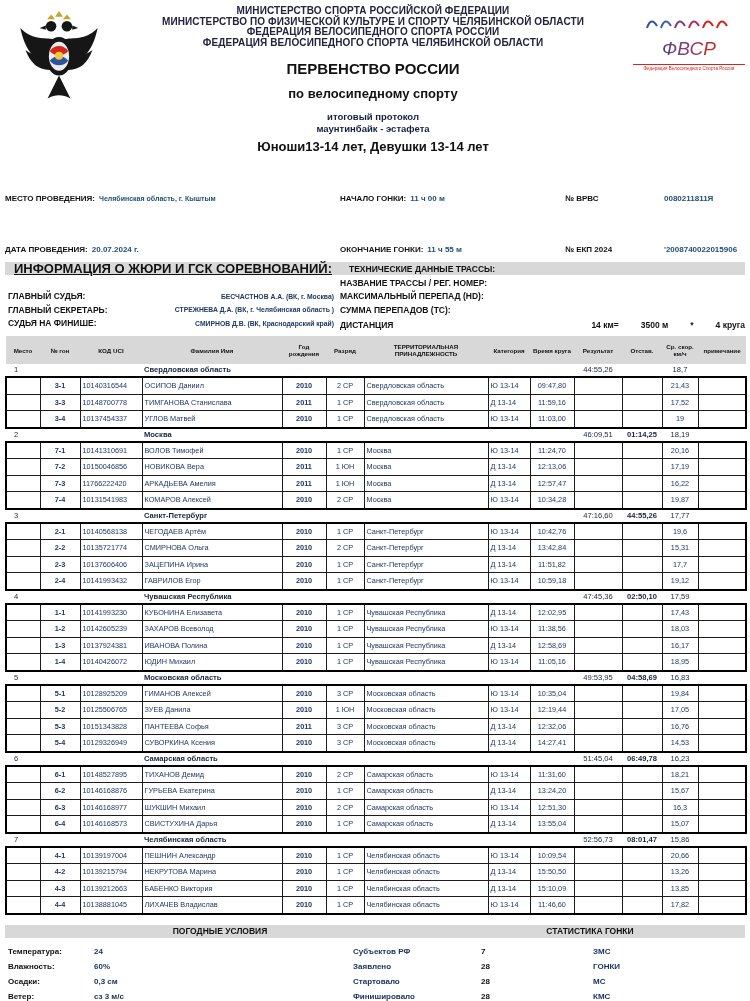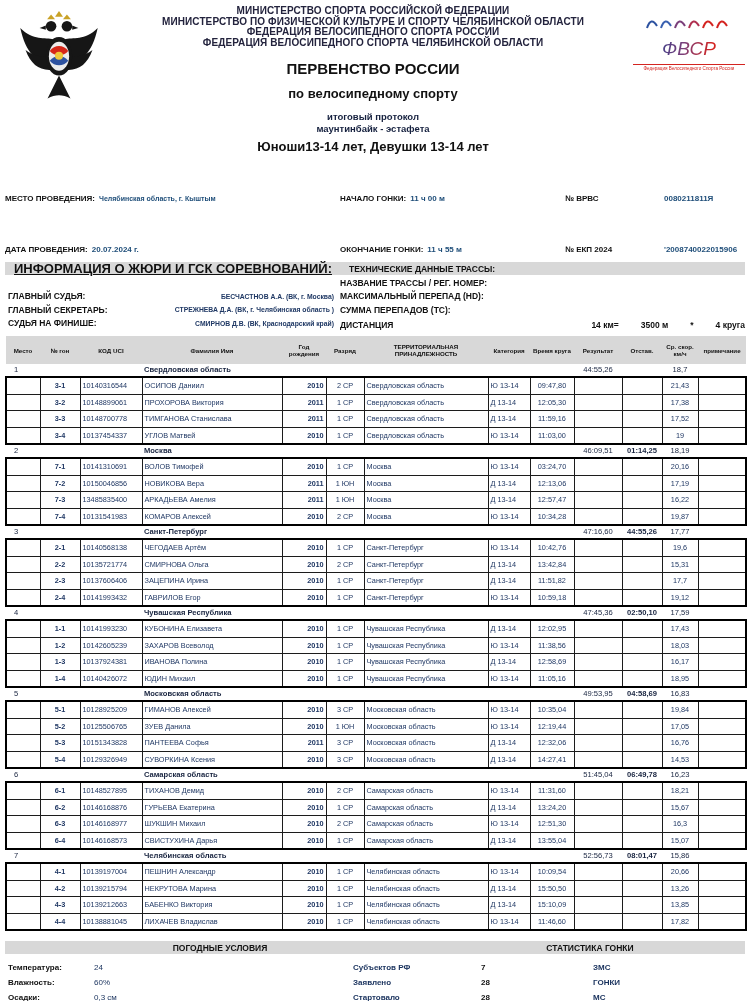--- a/index.html
+++ b/index.html
@@ -59,38 +59,38 @@
   .tc10{text-align:center;font-weight:bold;margin-top:30px;}
   .tc11{text-align:center;}
   .rider-row td{border:1px solid #1c1c1c;height:15.5px;font-size:7.3px;padding:0 2px;color:#203864;line-height:9px;vertical-align:middle;}
   .rider-row td:first-child{border-left:2px solid #000;}
   .rider-row td:last-child{border-right:2px solid #000;}
   .rfirst td{border-top:2px solid #000;}
   .rlast td{border-bottom:2px solid #000;}
   .rc1{text-align:center;font-weight:bold;color:#16305e;}
   .rc2{font-size:5.6px;color:#1f4e79;}
   .rc3{color:#16305e;}
-  .rc4{text-align:right;font-weight:bold;color:#111;}
+  .rc4{text-align:center;font-weight:bold;color:#111;}
   .rc5{text-align:center;color:#16305e;font-size:6.8px;}
   .rc6{font-size:6.8px;color:#1f3864;}
   .rc7{font-size:6px;color:#1f4e79;}
   .rc8{font-size:6px;color:#1f4e79;text-align:center;}
   .rc11{text-align:center;color:#16305e;}
 
   
   .bottom-band{margin-top:10px;height:13px;background:#d8d8d8;display:flex;align-items:center;}
   .bottom-band .wb{width:430px;text-align:center;font-size:8.5px;font-weight:bold;color:#111;}
   .bottom-band .sb{flex:1;text-align:center;font-size:8.5px;font-weight:bold;color:#111;}
   .bottom-grid{display:flex;font-size:8px;margin-top:3px;}
   .weather{width:345px;padding-left:3px;}
   .stats-mid{width:240px;}
   .stats-right{flex:1;}
   .kv-row{display:flex;height:15px;align-items:flex-end;}
   .weather .kv-label{width:62px;font-weight:bold;color:#111;}
-  .weather .kv-value{color:#17305c;font-weight:normal;padding-left:24px;}
+  .weather .kv-value{color:#17305c;font-weight:bold;padding-left:24px;}
   .stats-mid .kv-label{width:128px;color:#17305c;font-weight:bold;}
   .stats-mid .kv-value{color:#111;font-weight:bold;}
   .stats-mid .kv-row{height:15px;}
   .stats-right .kv-label{width:58px;color:#17305c;font-weight:bold;}
   .stats-right .kv-value{color:#111;font-weight:bold;}
 
   
   .footer{display:flex;margin-top:6px;}
   .sig-col{flex:1;text-align:center;}
   .sig-title{background:#d8d8d8;font-size:8.5px;font-weight:bold;color:#111;height:13px;line-height:13px;}
@@ -282,35 +282,20 @@
           <td class="rc6">Свердловская область</td>
           <td class="rc7">Ю 13-14</td>
           <td class="rc8">09:47,80</td>
           <td class="rc9"></td>
           <td class="rc10"></td>
           <td class="rc11">21,43</td>
           <td class="rc12"></td>
         </tr>
         <tr class="rider-row">
           <td class="rc0"></td>
-          <td class="rc1">3-2</td>
-          <td class="rc2">10148899061</td>
-          <td class="rc3">ПРОХОРОВА Виктория</td>
-          <td class="rc4">2011</td>
-          <td class="rc5">1 СР</td>
-          <td class="rc6">Свердловская область</td>
-          <td class="rc7">Д 13-14</td>
-          <td class="rc8">12:05,30</td>
-          <td class="rc9"></td>
-          <td class="rc10"></td>
-          <td class="rc11">17,38</td>
-          <td class="rc12"></td>
-        </tr>
-        <tr class="rider-row">
-          <td class="rc0"></td>
           <td class="rc1">3-3</td>
           <td class="rc2">10148700778</td>
           <td class="rc3">ТИМГАНОВА Станислава</td>
           <td class="rc4">2011</td>
           <td class="rc5">1 СР</td>
           <td class="rc6">Свердловская область</td>
           <td class="rc7">Д 13-14</td>
           <td class="rc8">11:59,16</td>
           <td class="rc9"></td>
           <td class="rc10"></td>
@@ -349,21 +334,21 @@
         </tr>
         <tr class="rider-row rfirst">
           <td class="rc0"></td>
           <td class="rc1">7-1</td>
           <td class="rc2">10141310691</td>
           <td class="rc3">ВОЛОВ Тимофей</td>
           <td class="rc4">2010</td>
           <td class="rc5">1 СР</td>
           <td class="rc6">Москва</td>
           <td class="rc7">Ю 13-14</td>
-          <td class="rc8">03:24,70</td>
+          <td class="rc8">11:24,70</td>
           <td class="rc9"></td>
           <td class="rc10"></td>
           <td class="rc11">20,16</td>
           <td class="rc12"></td>
         </tr>
         <tr class="rider-row">
           <td class="rc0"></td>
           <td class="rc1">7-2</td>
           <td class="rc2">10150046856</td>
           <td class="rc3">НОВИКОВА Вера</td>
@@ -373,21 +358,21 @@
           <td class="rc7">Д 13-14</td>
           <td class="rc8">12:13,06</td>
           <td class="rc9"></td>
           <td class="rc10"></td>
           <td class="rc11">17,19</td>
           <td class="rc12"></td>
         </tr>
         <tr class="rider-row">
           <td class="rc0"></td>
           <td class="rc1">7-3</td>
-          <td class="rc2">13485835400</td>
+          <td class="rc2">11766222420</td>
           <td class="rc3">АРКАДЬЕВА Амелия</td>
           <td class="rc4">2011</td>
           <td class="rc5">1 ЮН</td>
           <td class="rc6">Москва</td>
           <td class="rc7">Д 13-14</td>
           <td class="rc8">12:57,47</td>
           <td class="rc9"></td>
           <td class="rc10"></td>
           <td class="rc11">16,22</td>
           <td class="rc12"></td>

